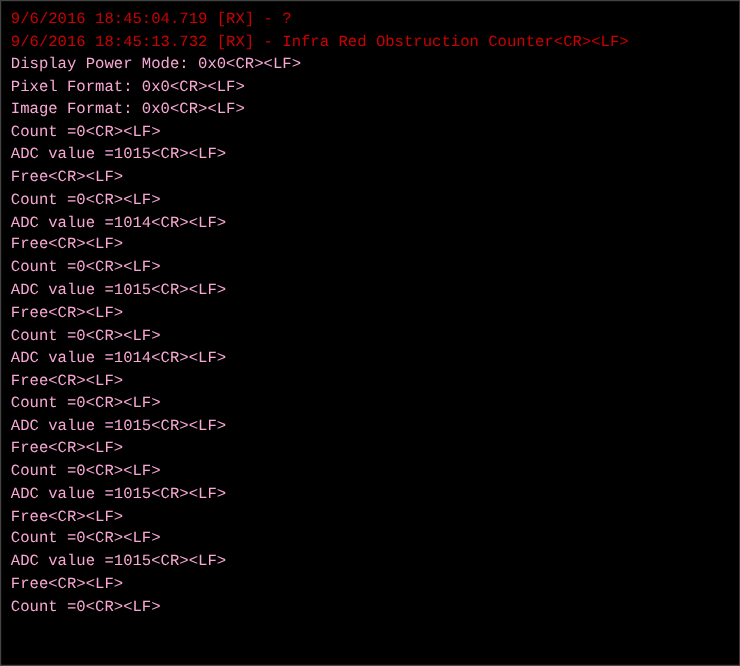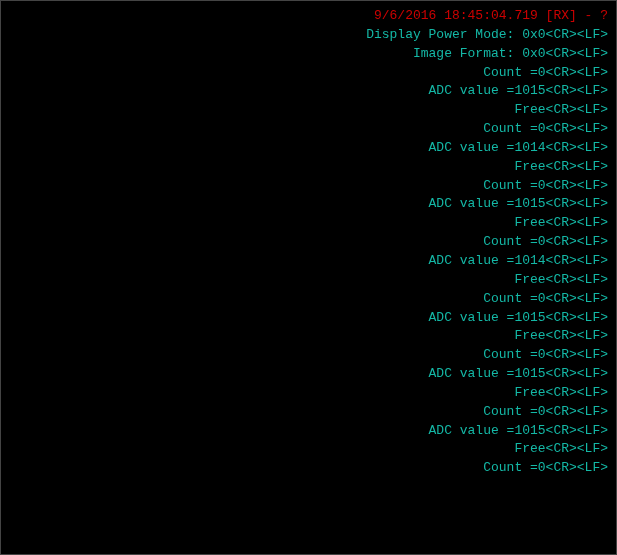--- a/index.html
+++ b/index.html
@@ -1,19 +1,18 @@
 <!DOCTYPE html>
 <html><head>
   <meta charset="utf-8">
   <style>
     * {
       margin: 0;
       padding: 0;
       box-sizing: border-box;
-      text-align: right;
     }
 
     body {
       background: #1e1e1e;
       font-family: 'Courier New', Courier, monospace;
       font-size: 13px;
       width: 617px;
       height: 555px;
       overflow: hidden;
     }
@@ -30,33 +29,35 @@
     .line {
       line-height: 1.45;
       white-space: pre;
     }
 
     .red {
       color: #cc0000;
     }
 
     .green {
-      color: #14b8a6;
+      color: #f9a8d4;
     }
 
     .white {
       color: #cccccc;
     }
   </style>
 </head>
 <body>
 
 <div class="terminal" id="terminal">
 <div class="line red">9/6/2016 18:45:04.719 [RX] - ?</div>
+    <div class="line red">9/6/2016 18:45:13.732 [RX] - Infra Red Obstruction Counter&lt;CR&gt;&lt;LF&gt;</div>
     <div class="line green">Display Power Mode: 0x0&lt;CR&gt;&lt;LF&gt;</div>
+    <div class="line green">Pixel Format: 0x0&lt;CR&gt;&lt;LF&gt;</div>
     <div class="line green">Image Format: 0x0&lt;CR&gt;&lt;LF&gt;</div>
     <div class="line white"></div>
     <div class="line green">Count =0&lt;CR&gt;&lt;LF&gt;</div>
     <div class="line green">ADC value =1015&lt;CR&gt;&lt;LF&gt;</div>
     <div class="line green">Free&lt;CR&gt;&lt;LF&gt;</div>
     <div class="line green">Count =0&lt;CR&gt;&lt;LF&gt;</div>
     <div class="line green">ADC value =1014&lt;CR&gt;&lt;LF&gt;</div>
     <div class="line green">Free&lt;CR&gt;&lt;LF&gt;</div>
     <div class="line green">Count =0&lt;CR&gt;&lt;LF&gt;</div>
     <div class="line green">ADC value =1015&lt;CR&gt;&lt;LF&gt;</div>

